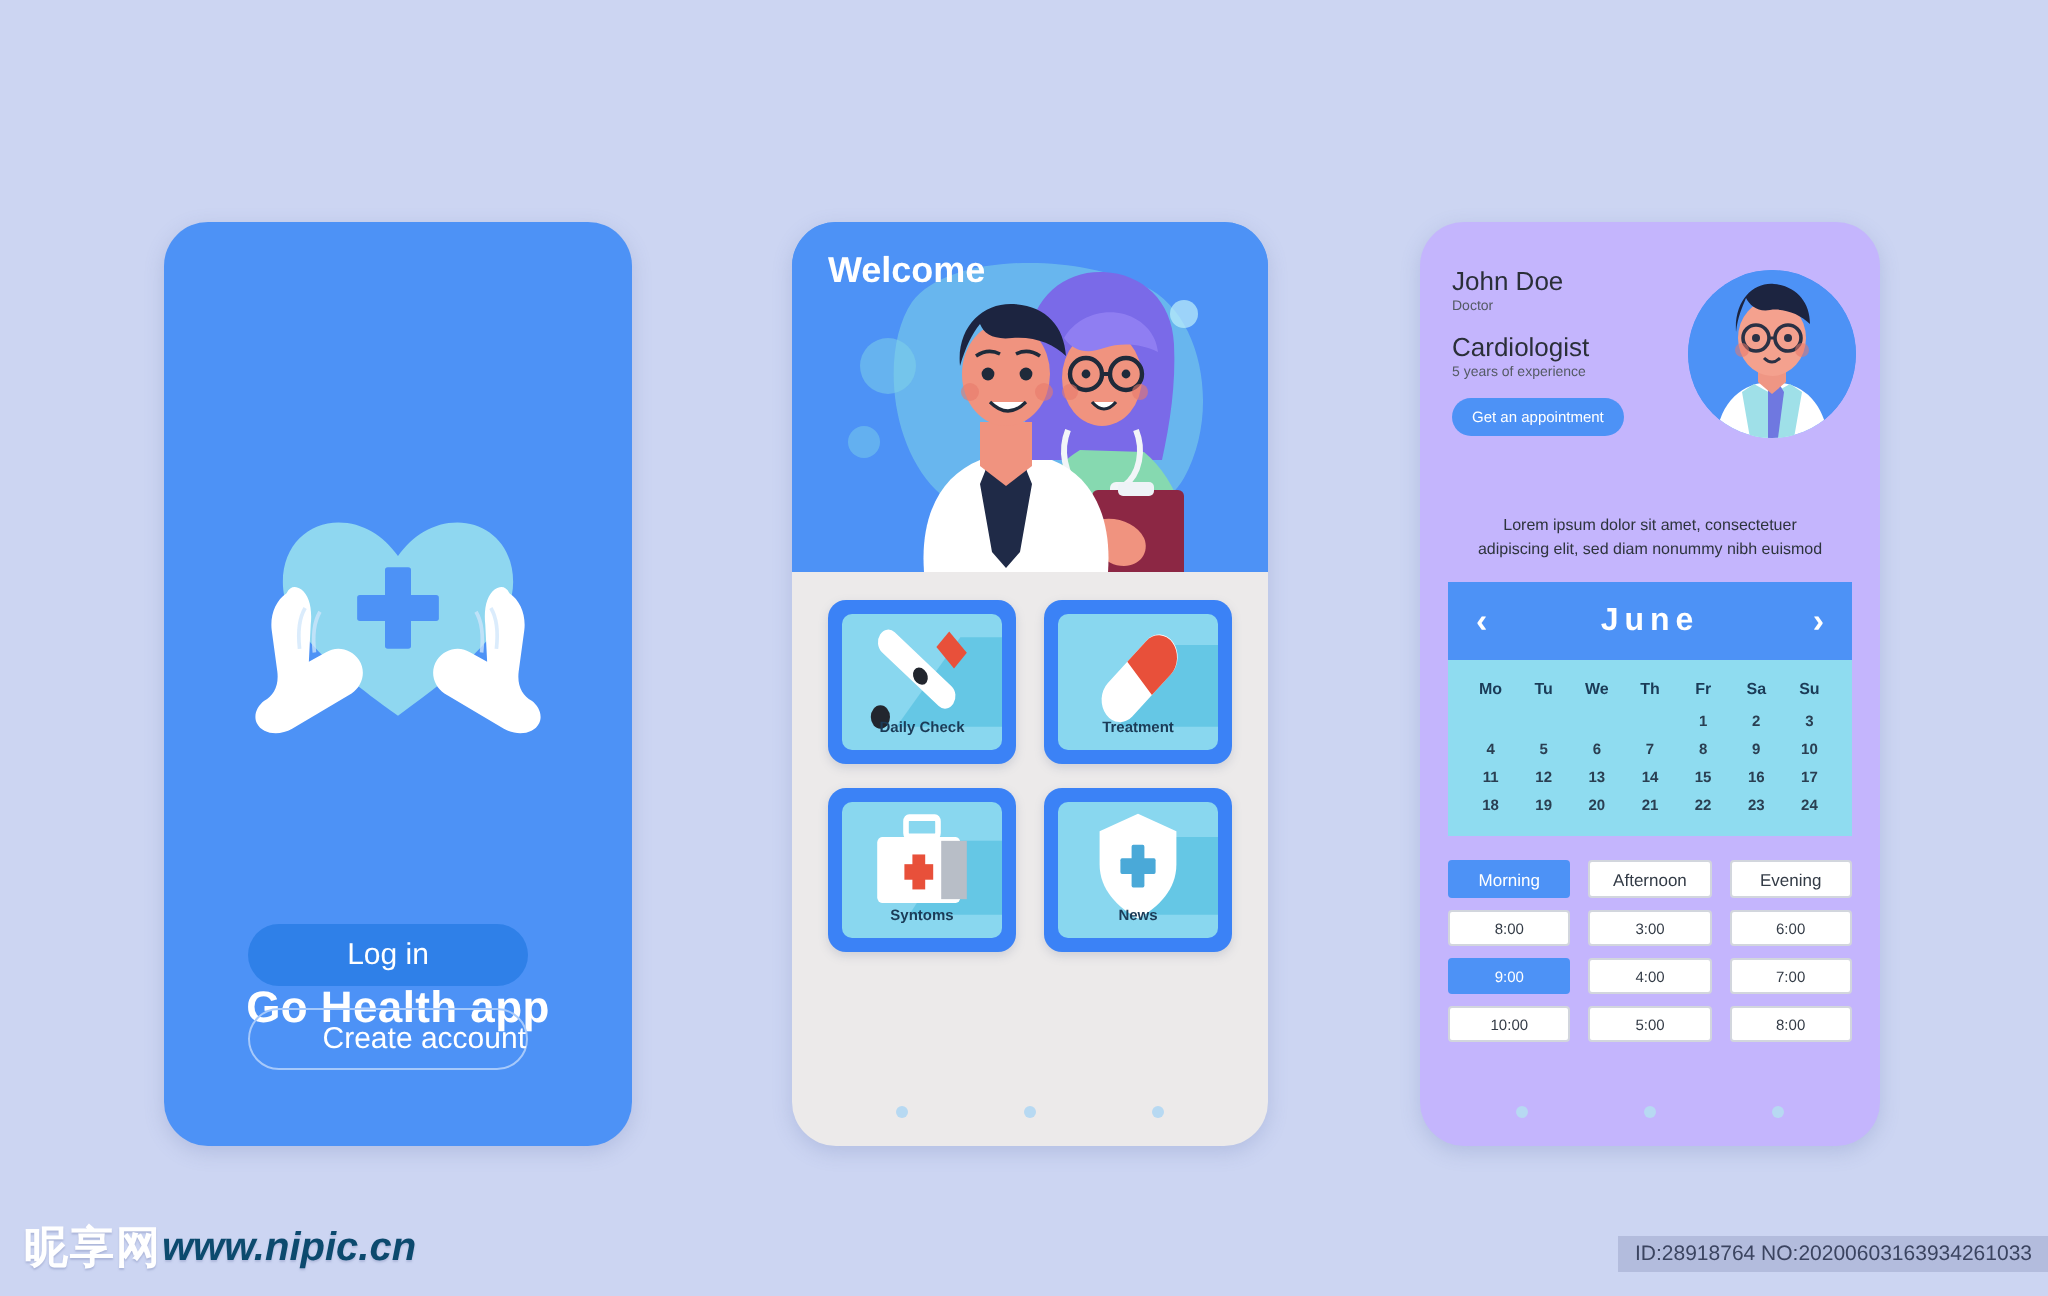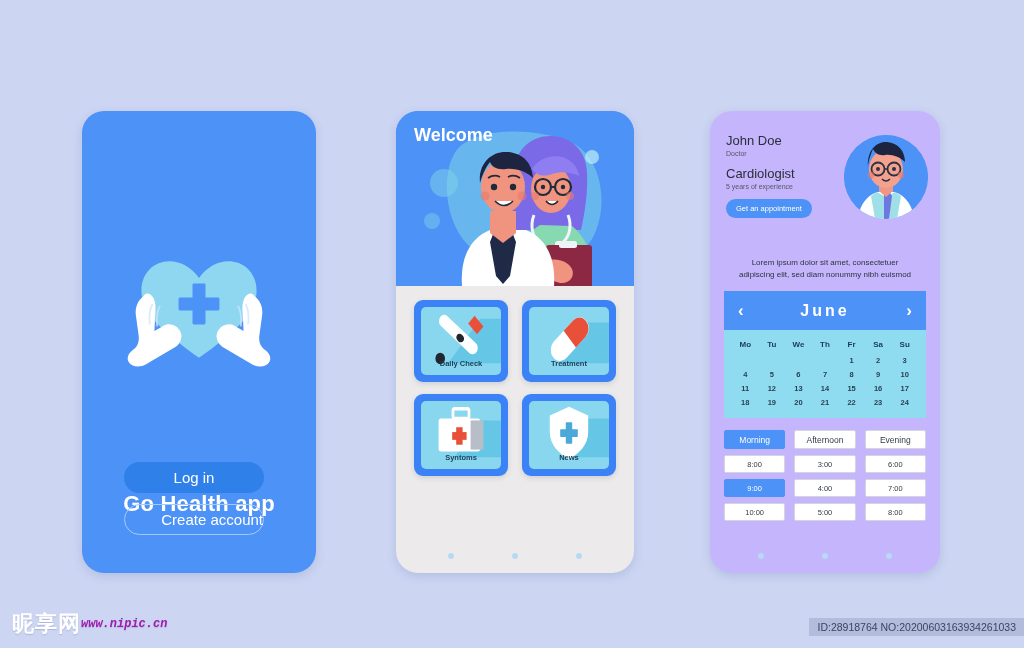--- a/index.html
+++ b/index.html
@@ -135,22 +135,22 @@
   
   .wm-left {
     position:absolute; left:12px; bottom:9px;
     display:flex; align-items:center; gap:0;
   }
   .wm-cn {
     font-family:"DejaVu Sans", sans-serif;
     font-size:22px; font-weight:bold; color:#ffffff;
     letter-spacing:1px; text-shadow:0 1px 1px rgba(150,160,200,.6);
   }
-  .wm-url { font-size:12px; font-style:italic; color:#a21caf; font-weight:bold;
-    text-shadow:0 1px 1px rgba(150,160,200,.5);font-family:Liberation Mono, monospace; }
+  .wm-url { font-size:20px; font-style:italic; color:#0c4a6e; font-weight:bold;
+    text-shadow:0 1px 1px rgba(150,160,200,.5); }
   .wm-id {
     position:absolute; right:0px; bottom:12px;
     background:#b3bcdd; color:#3b4460; font-size:10.5px;
     padding:3px 8px;
   }
 </style>
 </head>
 <body>
 
 <div id="stage">

